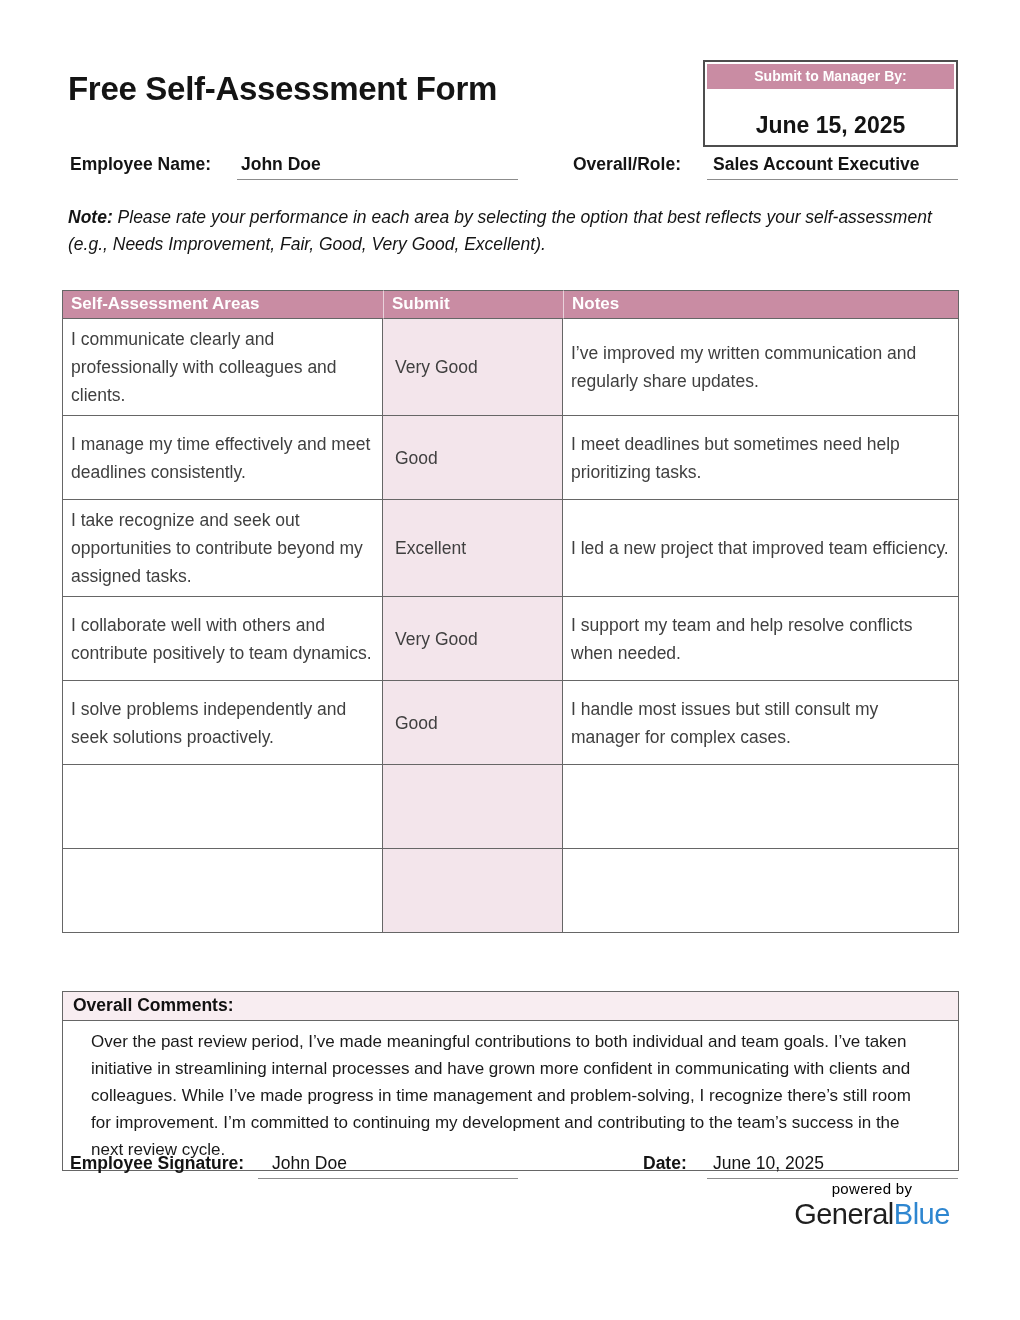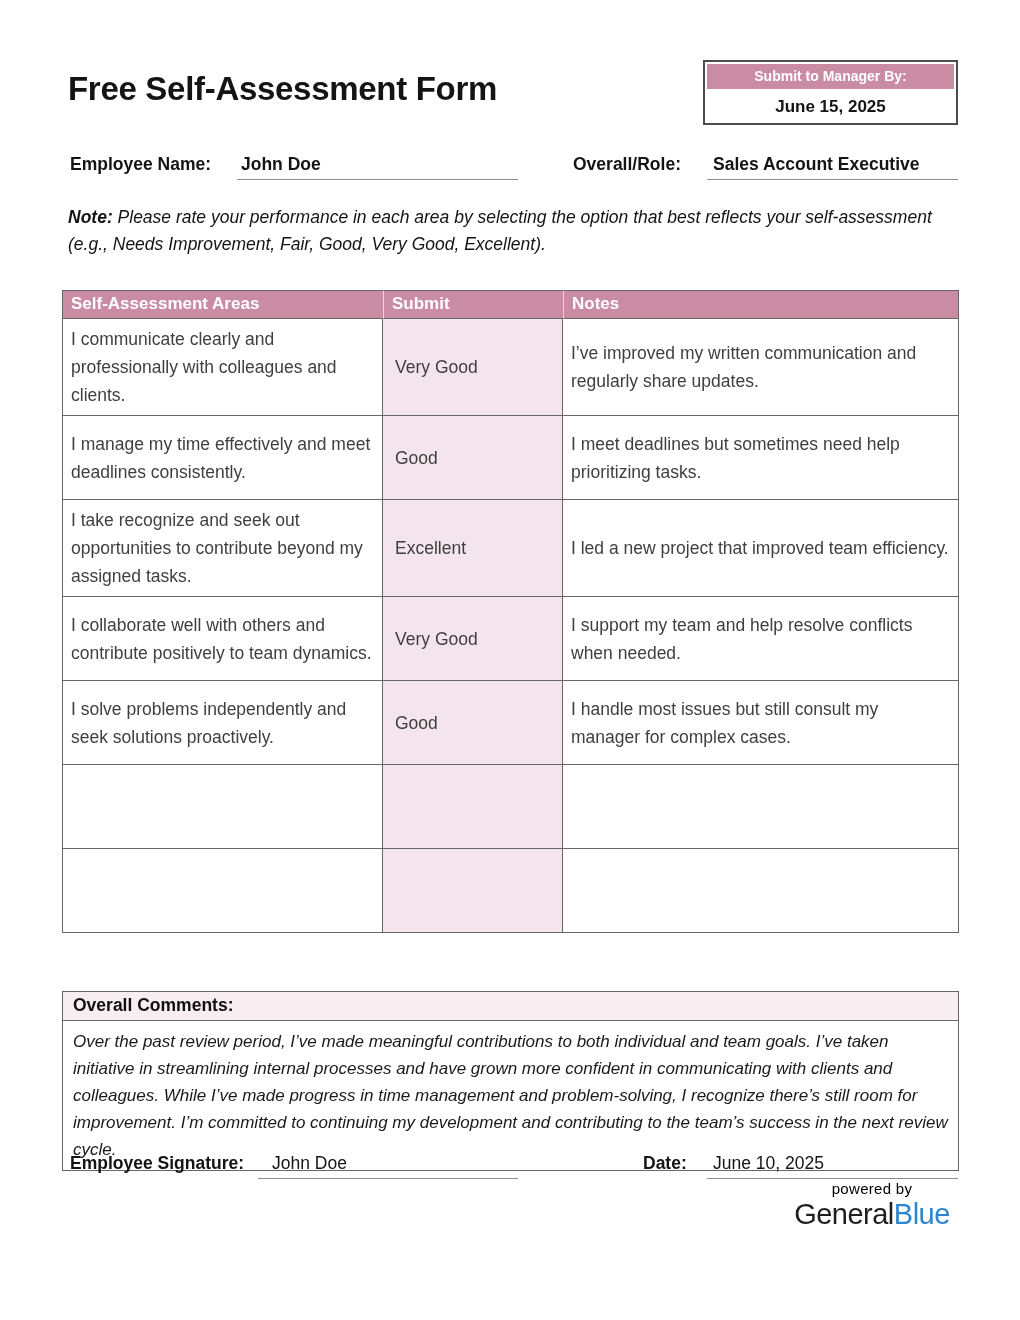--- a/index.html
+++ b/index.html
@@ -38,23 +38,23 @@
     color: #ffffff;
     font-weight: 700;
     font-size: 14px;
     text-align: center;
     padding: 4px 0 5px 0;
   }
   .submit-box-date {
     background: #ffffff;
     color: #141414;
     font-weight: 700;
-    font-size: 17px;
+    font-size: 23px;
     text-align: center;
-    padding: 8px 0 6px 0;
+    padding: 23px 0 6px 0;
   }
 
   
   .field-label { font-weight: 700; font-size: 17.5px; color: #141414; position: absolute; top: 0; }
   .field-value {
     position: absolute; top: -2px;
     box-sizing: border-box;
     border-bottom: 1px solid #8c8c8c;
     font-size: 17.5px;
     height: 28px;
@@ -122,25 +122,24 @@
     font-size: 17.5px;
     color: #111111;
     padding: 3px 28px 4px 10px;
     margin-top: 44px;
   }
   .comments-body {
     border: 1px solid #666666;
     border-top: none;
     min-height: 150px;
     box-sizing: border-box;
-    padding: 7px 10px;
+    padding: 7px 28px;
     font-size: 17px;
     line-height: 27px;
     color: #1a1a1a;
-    font-style: italic;
   }
 
   
   .signature-row { position: absolute; left: 0; top: 1153px; width: 924px; height: 32px; }
   .signature-row .field-label { font-weight: 600; }
   .signature-row .field-value { font-weight: 400; }
 
   
   .brand {
     position: absolute;

